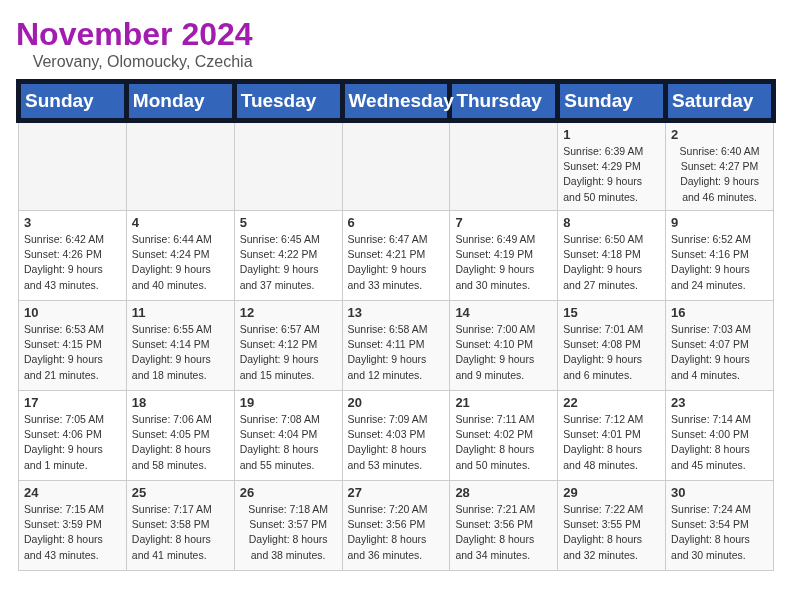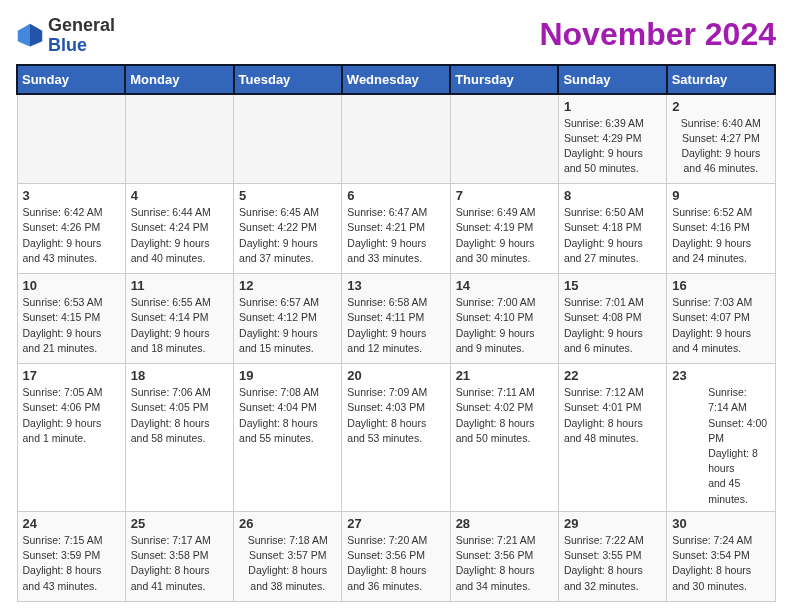--- a/index.html
+++ b/index.html
@@ -45,25 +45,25 @@
       color: #555;
     }
     table {
       width: 100%;
       border-collapse: collapse;
       table-layout: fixed;
     }
     thead tr th {
       background-color: #3366bb;
       color: #fff;
-      font-size: 13px;
+      font-size: 19px;
       font-weight: bold;
       padding: 6px 4px;
       text-align: left;
-      border: 2px solid #0f172a;
+      border: 5px solid #0f172a;
     }
     tbody tr td {
       border: 1px solid #ccc;
       vertical-align: top;
       padding: 4px 5px;
       font-size: 11px;
       color: #333;
       height: 90px;
       background: #fff;
     }
@@ -82,33 +82,23 @@
       color: #333;
     }
     .empty-cell {
       background: #f5f5f5 !important;
     }
   </style>
 </head>
 <body>
 
 <div class="header-area">
-  <div class="logo">
-    <svg class="logo-icon" viewBox="0 0 32 32" xmlns="http://www.w3.org/2000/svg">
-      <polygon points="16,4 28,12 28,24 16,28 4,24 4,12" fill="#2255aa" opacity="0.15"></polygon>
-      <polygon points="16,2 30,10 30,22 16,28" fill="#2255aa"></polygon>
-      <polygon points="16,2 2,10 2,22 16,28" fill="#4488dd"></polygon>
-    </svg>
-    <div class="logo-text">
-      <div><span class="general">General</span></div>
-      <div><span class="blue">Blue</span></div>
-    </div>
-  </div>
   <div class="title-area">
     <div class="month-title">November 2024</div>
+    <div class="location-title">Verovany, Olomoucky, Czechia</div>
   </div>
 </div>
 
 <table>
   <thead>
     <tr>
     <th>Sunday</th>
         <th>Monday</th>
         <th>Tuesday</th>
         <th>Wednesday</th>
@@ -279,21 +269,21 @@
         </td>
         <td>
           <span class="day-number">22</span>
           <div class="day-info" style="white-space: pre-line;">Sunrise: 7:12 AM
 Sunset: 4:01 PM
 Daylight: 8 hours
 and 48 minutes.</div>
         </td>
         <td>
           <span class="day-number">23</span>
-          <div class="day-info" style="white-space: pre-line; margin-left: 36px;">Sunrise: 7:14 AM
+          <div class="day-info" style="white-space: pre-line;">Sunrise: 7:14 AM
 Sunset: 4:00 PM
 Daylight: 8 hours
 and 45 minutes.</div>
         </td>
       </tr>
       <tr>
         <td>
           <span class="day-number">24</span>
           <div class="day-info" style="white-space: pre-line;">Sunrise: 7:15 AM
 Sunset: 3:59 PM

